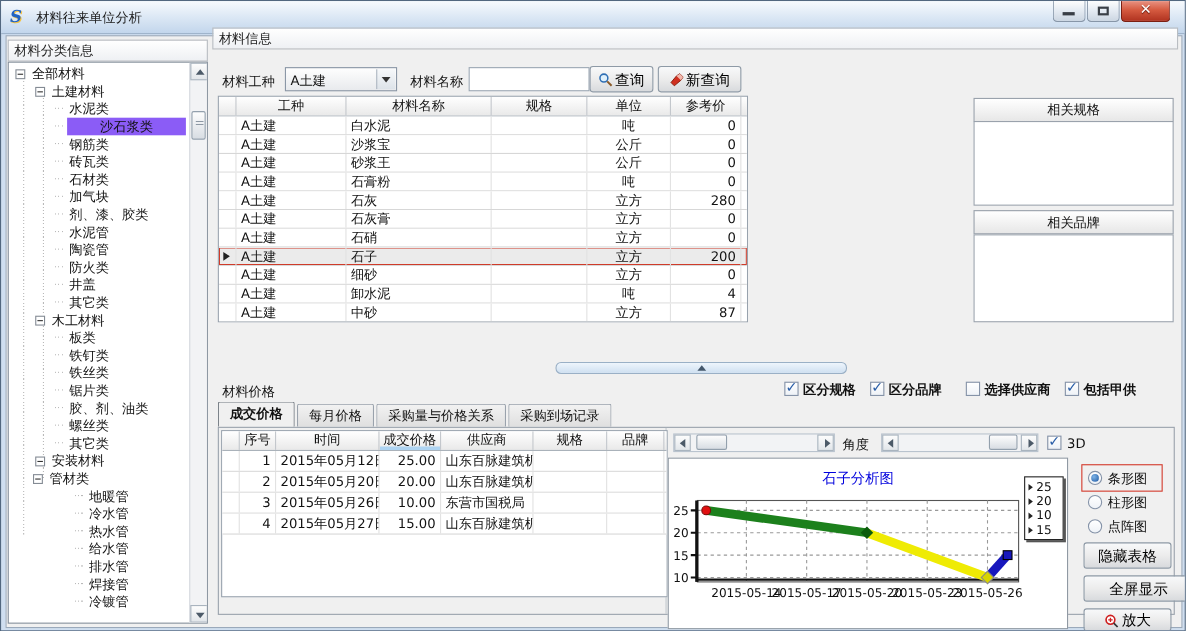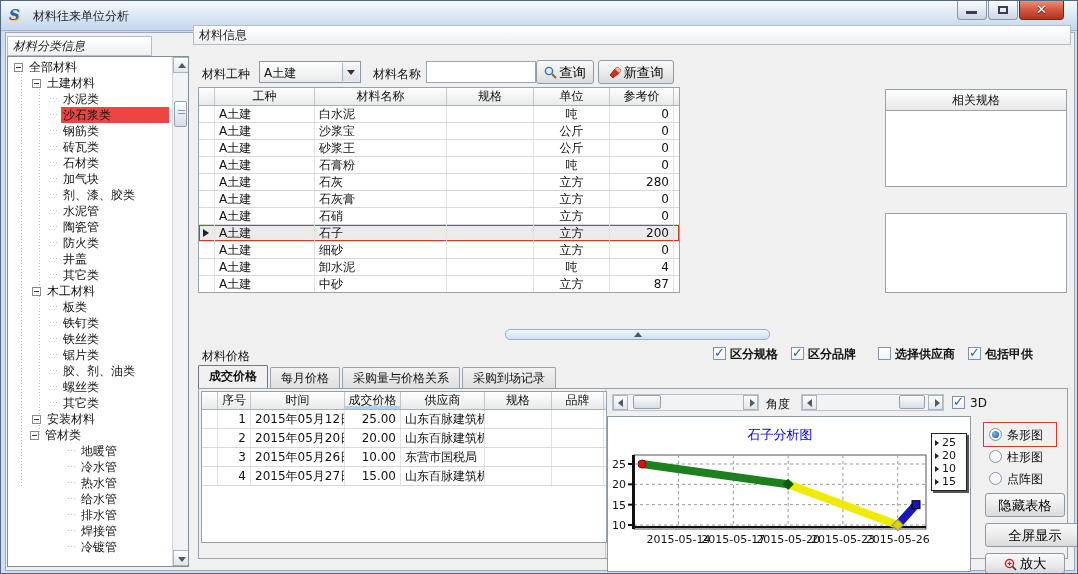--- a/index.html
+++ b/index.html
@@ -26,21 +26,21 @@
   
   .tree-box{position:absolute;left:6px;top:55px;width:182px;height:511px;background:#fff;border:1px solid #828d99;overflow:hidden;}
   .tree-guide{position:absolute;width:1px;background-image:repeating-linear-gradient(to bottom,#b9b9b9 0 1px,transparent 1px 3px);}
   .tree-row{position:relative;height:16px;line-height:16px;white-space:nowrap;}
   .tree-exp{display:inline-block;width:9px;height:9px;margin-right:4px;border:1px solid #848b94;background:#fff;
     vertical-align:-1px;position:relative;}
   .tree-exp::before{content:"";position:absolute;left:1px;top:3px;width:5px;height:1px;background:#333;}
   .tree-dash{display:inline-block;width:8px;height:1px;margin-right:3px;vertical-align:4px;
     background-image:repeating-linear-gradient(to right,#b9b9b9 0 1px,transparent 1px 3px);}
   .tree-label{padding:0 2px;}
-  .tree-label.sel{background:#ef4444;display:inline-block;min-width:108px;}
+  .tree-label.sel{background:#8b5cf6;display:inline-block;min-width:108px;text-align:center;}
   
   .vsb{position:absolute;width:16px;background:#f2f3f5;border-left:1px solid #d5d9de;}
   .hsb{position:absolute;height:17px;background:#f2f3f5;border:1px solid #b9c3ce;}
   .sb-btn{position:absolute;background:linear-gradient(#fdfdfd,#e2e6ea);border:1px solid #a9b4bf;}
   .vsb .sb-btn{left:0;width:16px;height:16px;}
   .hsb .sb-btn{top:0;width:15px;height:15px;}
   .sb-thumb{position:absolute;background:linear-gradient(#fdfdfd,#d8dde3);border:1px solid #93a0ad;border-radius:2px;}
   .vsb .sb-thumb{left:1px;width:13px;}
   .hsb .sb-thumb{top:0;height:14px;}
   .tri{position:absolute;width:0;height:0;}
@@ -122,21 +122,21 @@
     <span class="win-btn" style="left:987px;width:30px;">
         <span class="glyph-max"></span>
       </span>
     <span class="win-btn btn-close" style="left:1018px;width:45px;">
         <span class="glyph-x">✕</span>
       </span>
   </div>
 
   <div class="client"></div>
 
-  <div class="caption" style="left:6px;top:35px;width:145px;font-style:italic;">材料分类信息</div>
+  <div class="caption" style="left:6px;top:35px;width:182px;">材料分类信息</div>
   <div class="tree-box">
     <div class="tree-guide" style="left:13px;top:14px;height:415px;"></div>
     <div class="tree-guide" style="left:31px;top:32px;height:348px;"></div>
     <div id="tree" style="position:absolute;left:0;top:2px;width:164px;">
         <div class="tree-row" style="padding-left: 6px;"><span class="tree-exp"></span><span class="tree-label">全部材料</span></div>
         <div class="tree-row" style="padding-left: 24px;"><span class="tree-exp"></span><span class="tree-label">土建材料</span></div>
         <div class="tree-row" style="padding-left: 42px;"><span class="tree-dash"></span><span class="tree-label">水泥类</span></div>
         <div class="tree-row" style="padding-left: 42px;"><span class="tree-dash"></span><span class="tree-label sel">沙石浆类</span></div>
         <div class="tree-row" style="padding-left: 42px;"><span class="tree-dash"></span><span class="tree-label">钢筋类</span></div>
         <div class="tree-row" style="padding-left: 42px;"><span class="tree-dash"></span><span class="tree-label">砖瓦类</span></div>
@@ -294,20 +294,21 @@
         <span class="g-c" style="width: 100px; flex: 0 0 auto; text-align: left;">A土建</span>
         <span class="g-c" style="width: 132px; flex: 0 0 auto; text-align: left;">中砂</span>
         <span class="g-c" style="width: 87px; flex: 0 0 auto; text-align: left;"></span>
         <span class="g-c" style="width: 76px; flex: 0 0 auto; text-align: center;">立方</span>
         <span class="g-c" style="width: 64px; flex: 0 0 auto; text-align: right;">87</span>
       </div>
     </div>
 
   <div class="side-head" style="left:884px;top:88px;width:182px;">相关规格</div>
   <div class="side-list" style="left:884px;top:109px;width:182px;height:77px;"></div>
+  <div class="side-head" style="left:884px;top:190px;width:182px;">相关品牌</div>
   <div class="side-list" style="left:884px;top:212px;width:182px;height:80px;"></div>
 
   <div class="split-pill"></div>
 
   <div class="caption" style="left:192px;top:343px;width:878px;height:1px;border:none;background:none;"></div>
   <span class="lbl" style="left:201px;top:347px;">材料价格</span>
   <div class="opt-row" id="opts" style="left:712px;top:345px;width:358px;height:16px;">
       <span style="margin-left: 0px;"><span class="cb on"></span><span>区分规格</span></span>
       <span style="margin-left: 13px;"><span class="cb on"></span><span>区分品牌</span></span>
       <span style="margin-left: 22px;"><span class="cb"></span><span>选择供应商</span></span>

